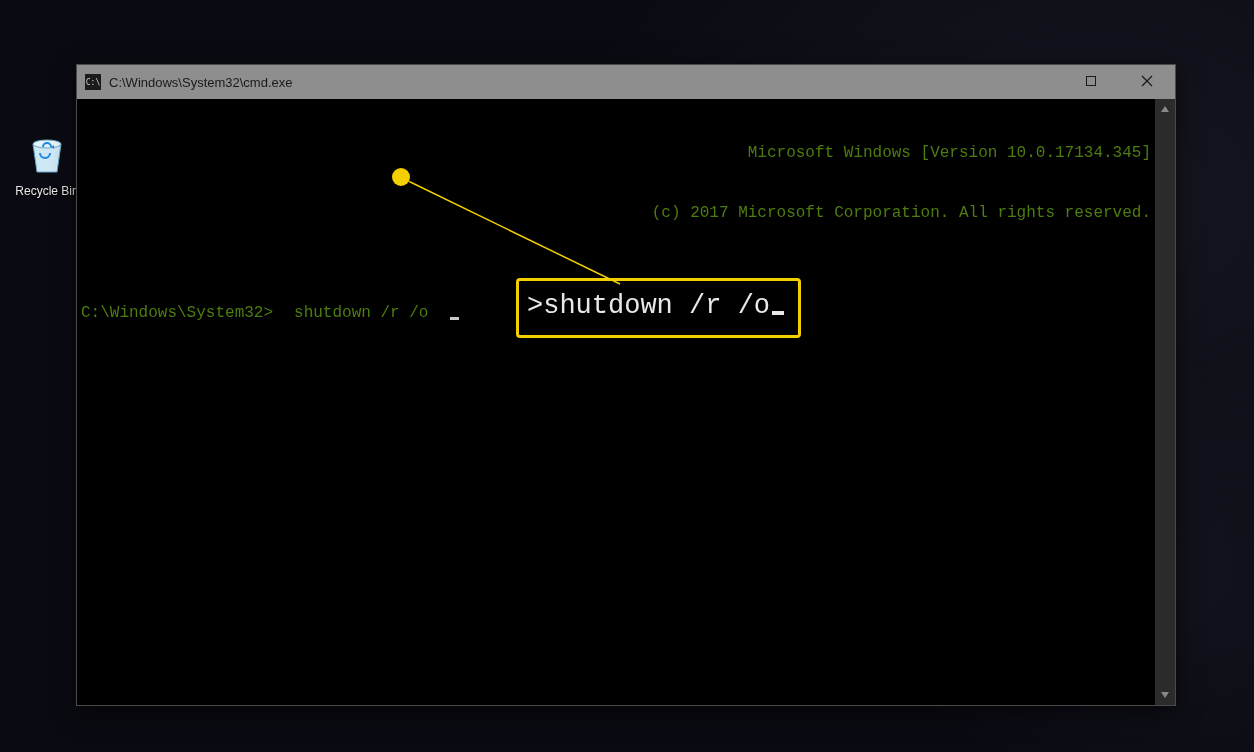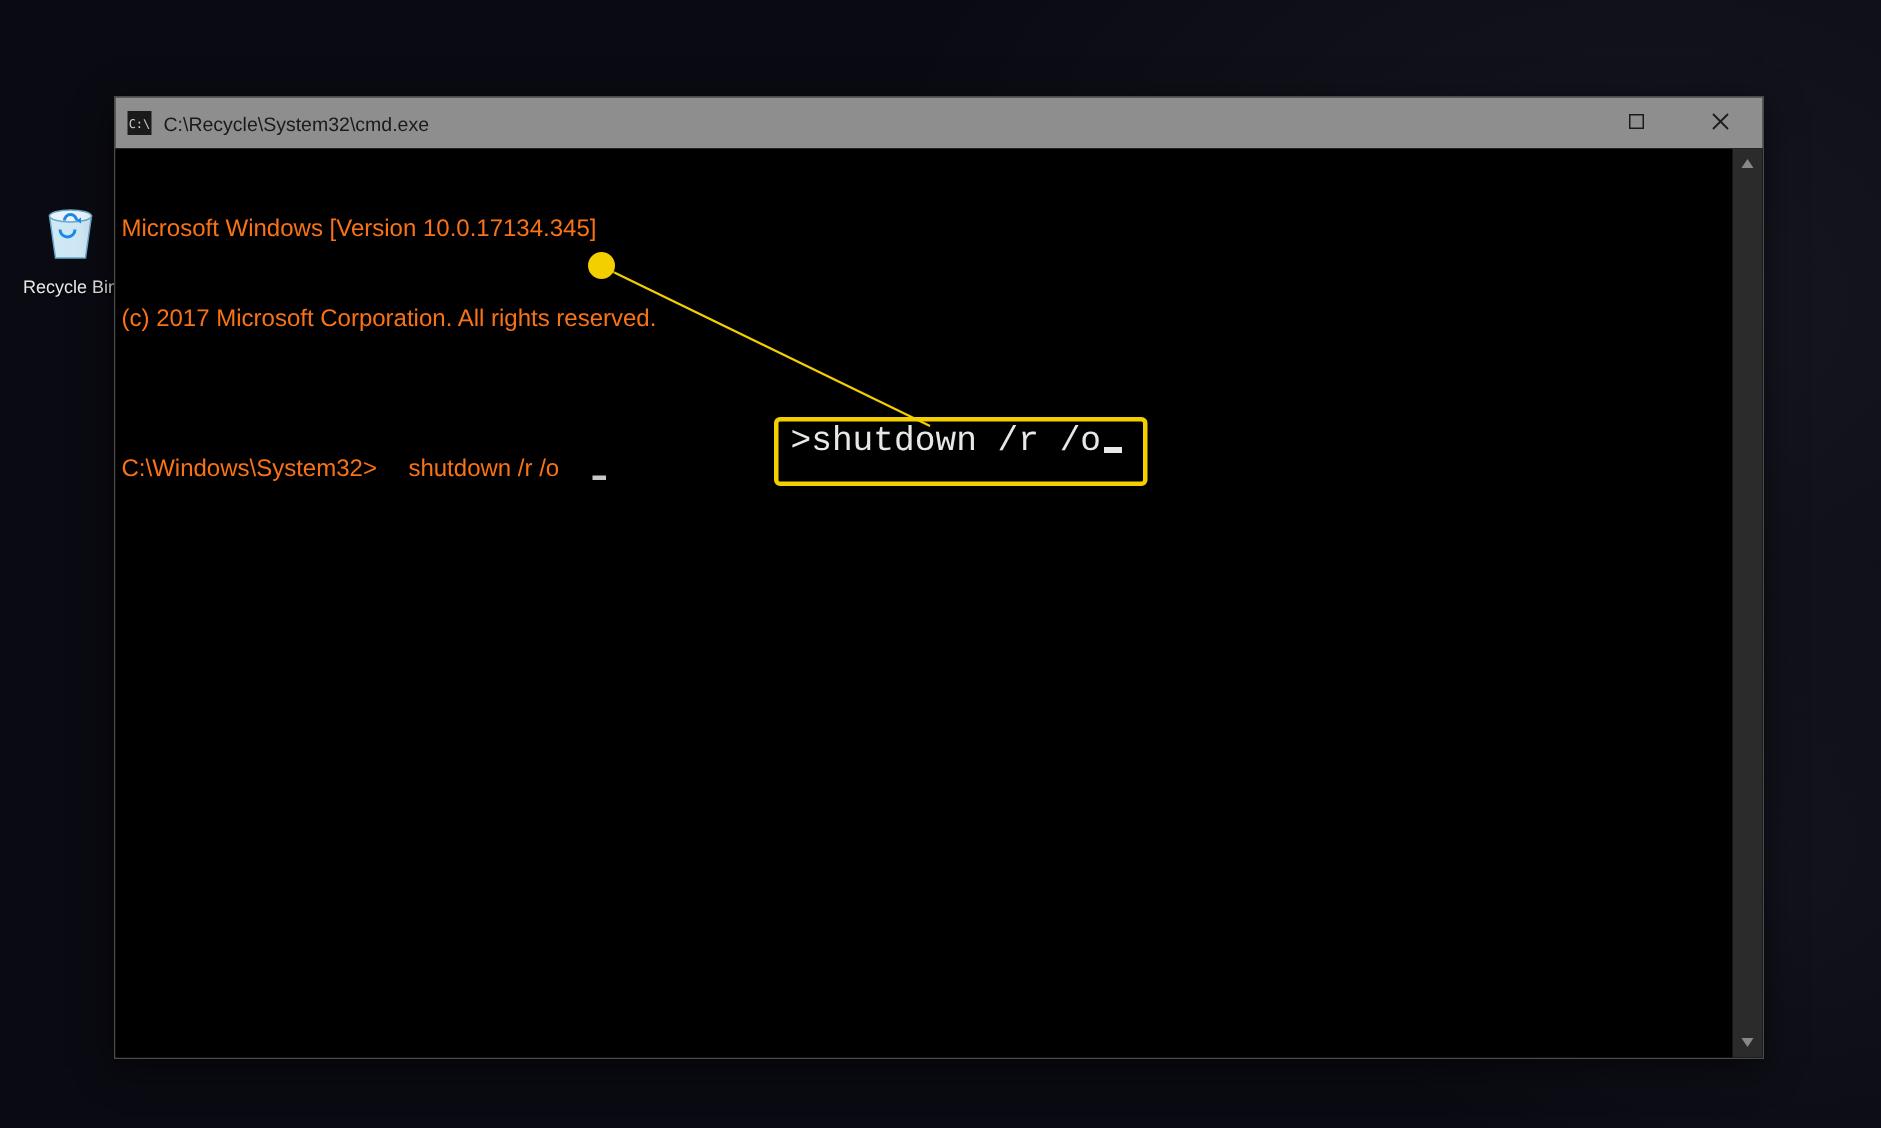--- a/index.html
+++ b/index.html
@@ -90,25 +90,26 @@
     height: calc(100% - 34px);
     background: #000;
   }
   .terminal {
     position: absolute;
     left: 0;
     top: 0;
     right: 20px;
     bottom: 0;
     padding: 4px 4px;
-    font-family: Liberation Sans, sans-serif;
+    font-family: Liberation Mono, monospace;
     font-size: 16px;
     line-height: 20px;
-    color: #f97316;
+    color: #4d7c0f;
     white-space: pre;
+    text-align: right;
   }
   .terminal .line { display: block; }
   .prompt-line { display: flex; gap: 21px; }
   .cursor-block {
     display: inline-block;
     width: 9px;
     height: 3px;
     background: #c8c8c8;
     margin-left: 1px;
     margin-top: 14px;
@@ -143,23 +144,23 @@
     box-shadow: 0 0 0 1px rgba(0,0,0,0.3);
   }
   .callout-line {
     position: absolute;
     pointer-events: none;
   }
   .callout-box {
     position: absolute;
     border: 3px solid #f3cf00;
     border-radius: 4px;
-    padding: 0 14px 14px 8px;
+    padding: 10px 14px 14px 8px;
     font-family: Consolas, "Courier New", monospace;
-    font-size: 23px;
+    font-size: 27px;
     color: #e8e8e8;
     background: rgba(0,0,0,0.0);
     display: flex;
     align-items: baseline;
   }
   .callout-cursor {
     display: inline-block;
     width: 12px;
     height: 4px;
     background: #e8e8e8;
@@ -181,21 +182,21 @@
         <path d="M17 23 a5 5 0 1 0 10 0" fill="none" stroke="#1e88e5" stroke-width="2"></path>
         <polygon points="28,17 31,15 31,19" fill="#1e88e5"></polygon>
       </svg>
     </span>
     <span>Recycle Bin</span>
   </div>
 
   <div class="window">
     <div class="titlebar">
       <span class="app-icon">C:\</span>
-      <span class="title-text">C:\Recycle\System32\cmd.exe</span>
+      <span class="title-text">C:\Windows\System32\cmd.exe</span>
       <span class="spacer"></span>
       <div class="win-controls">
         <div class="win-btn minimize">
           <span>
             <svg viewBox="0 0 12 12">
                 <line x1="1" y1="6" x2="11" y2="6" stroke="#1a1a1a" stroke-width="1"></line>
               </svg>
           </span>
         </div>
         <div class="win-btn">

